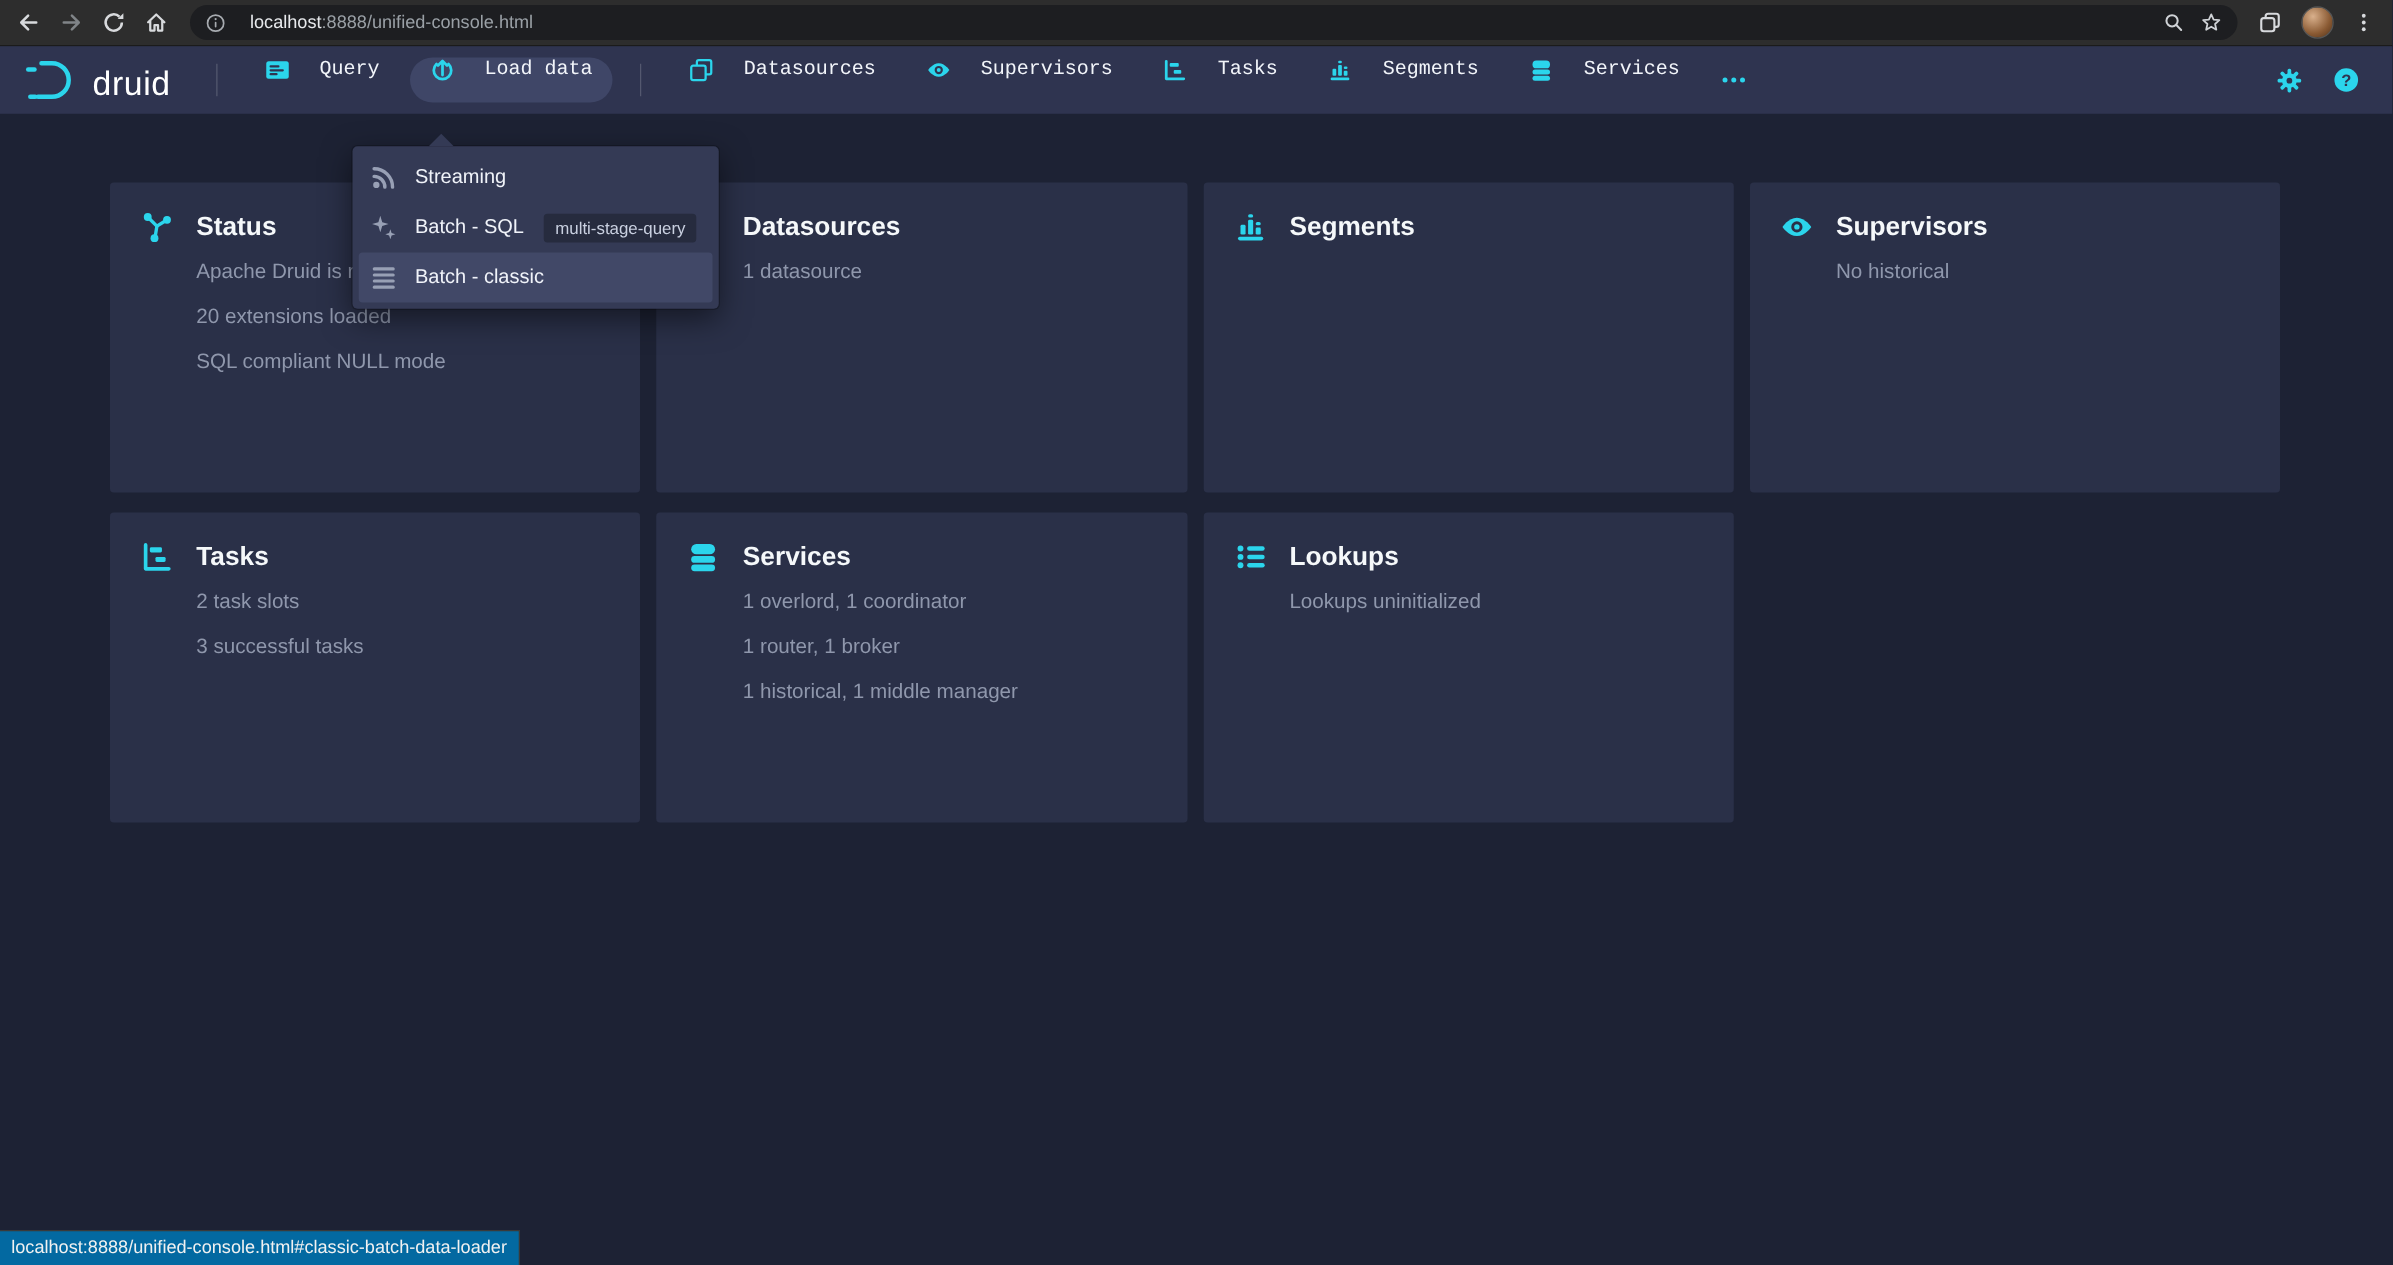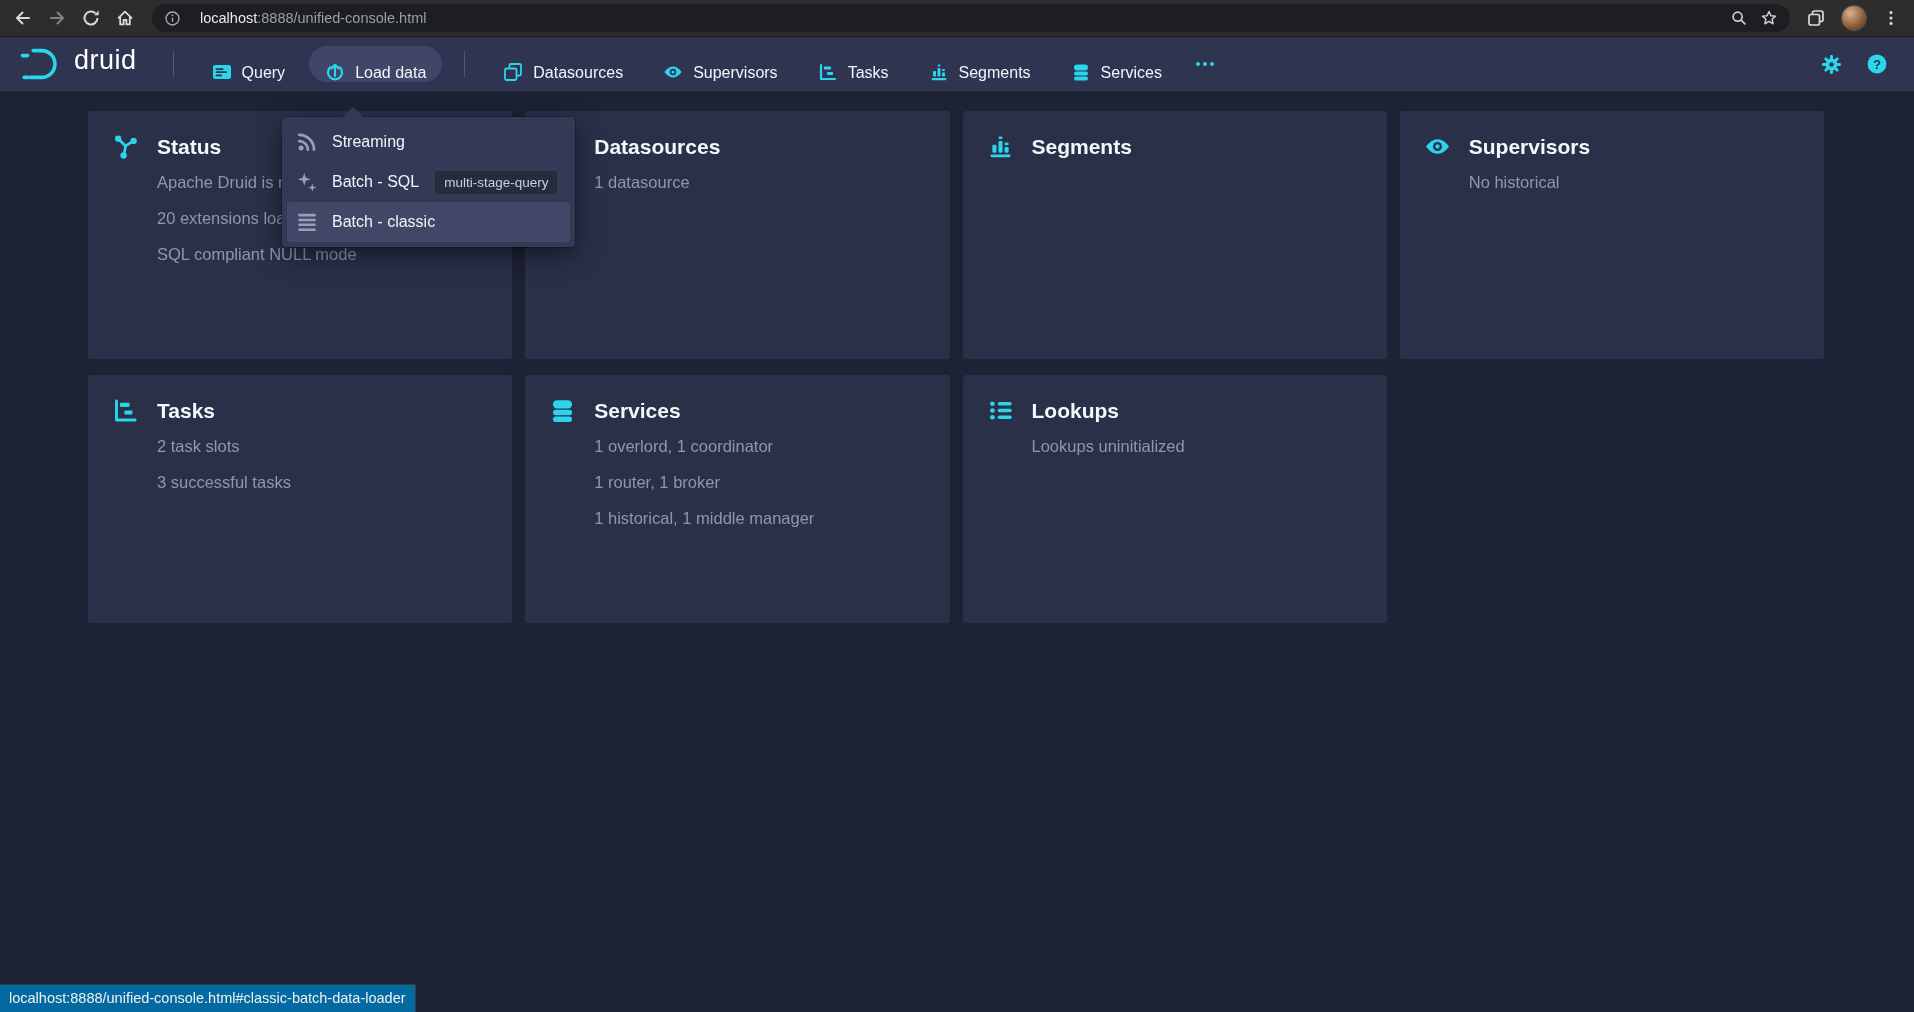--- a/index.html
+++ b/index.html
@@ -37,32 +37,32 @@
     display:flex;align-items:center;gap:19px;padding:0 12px;margin:0 8px;min-width:0;
   }
   .url-text{font-size:14.5px;color:var(--chrome-dim);white-space:nowrap}
   .url-text .host{color:var(--chrome-text)}
   .pill-right{margin-left:auto;display:flex;align-items:center;gap:12px;color:#cfd2d6}
   .browser-right{display:flex;align-items:center;gap:15px;padding:0 4px;color:#d8dadd}
   .avatar{width:26px;height:26px;border-radius:50%;
     background:radial-gradient(circle at 35% 30%,#d9b08c,#8a5a33 60%,#4e3018);border:1px solid #555}
   
   .druid-nav{height:54px;background:var(--nav-bg);display:flex;align-items:center;padding:0 18px;gap:8px}
-  .brand{display:flex;align-items:flex-start;gap:10px;margin-right:14px}
+  .brand{display:flex;align-items:flex-end;gap:10px;margin-right:14px}
   .brand-text{color:#ffffff;font-size:27px;letter-spacing:.5px}
   .nav-divider{width:1px;height:26px;background:rgba(255,255,255,.18);margin:0 14px;flex:0 0 auto}
-  .nav-btn{display:flex;align-items:flex-end;gap:10px;height:36px;padding:0 16px;border-radius:18px;
-    background:transparent;border:none;color:#f2f5fa;font-size:16px;font-family:Liberation Sans, sans-serif;cursor:pointer;white-space:nowrap}
+  .nav-btn{display:flex;align-items:flex-start;gap:24px;height:36px;padding:0 16px;border-radius:18px;
+    background:transparent;border:none;color:#f2f5fa;font-size:16px;font-family:Liberation Mono, monospace;cursor:pointer;white-space:nowrap}
   .nav-btn svg{color:var(--accent);flex:0 0 auto}
   .nav-btn.active{background:var(--nav-pill)}
   .nav-spacer{flex:1}
   .nav-iconbtn{width:38px;height:36px;display:flex;align-items:center;justify-content:center;
     background:none;border:none;color:var(--accent);cursor:pointer}
   
-  .main{padding:20px 90px 0 88px}
+  .main{padding:55px 90px 0 88px}
   .grid{display:grid;grid-template-columns:repeat(4,1fr);gap:16px 13px}
   .card{background:var(--card-bg);border-radius:3px;min-height:248px;padding:22px 24px;cursor:pointer}
   .card-head{display:flex;align-items:center;gap:18px;margin-bottom:13px}
   .card-icon{width:27px;height:27px;color:var(--accent);display:flex;align-items:center;justify-content:center}
   .card-title{margin:0;font-size:21px;font-weight:700;color:#f5f8fa}
   .card-lines{margin-left:45px}
   .card-lines p{margin:0 0 17px;font-size:16.5px;color:var(--card-text)}
   
   .popover-caret{position:absolute;left:343px;top:107px;width:0;height:0;z-index:51;
     border-left:10px solid transparent;border-right:10px solid transparent;border-bottom:10px solid var(--pop-bg)}

